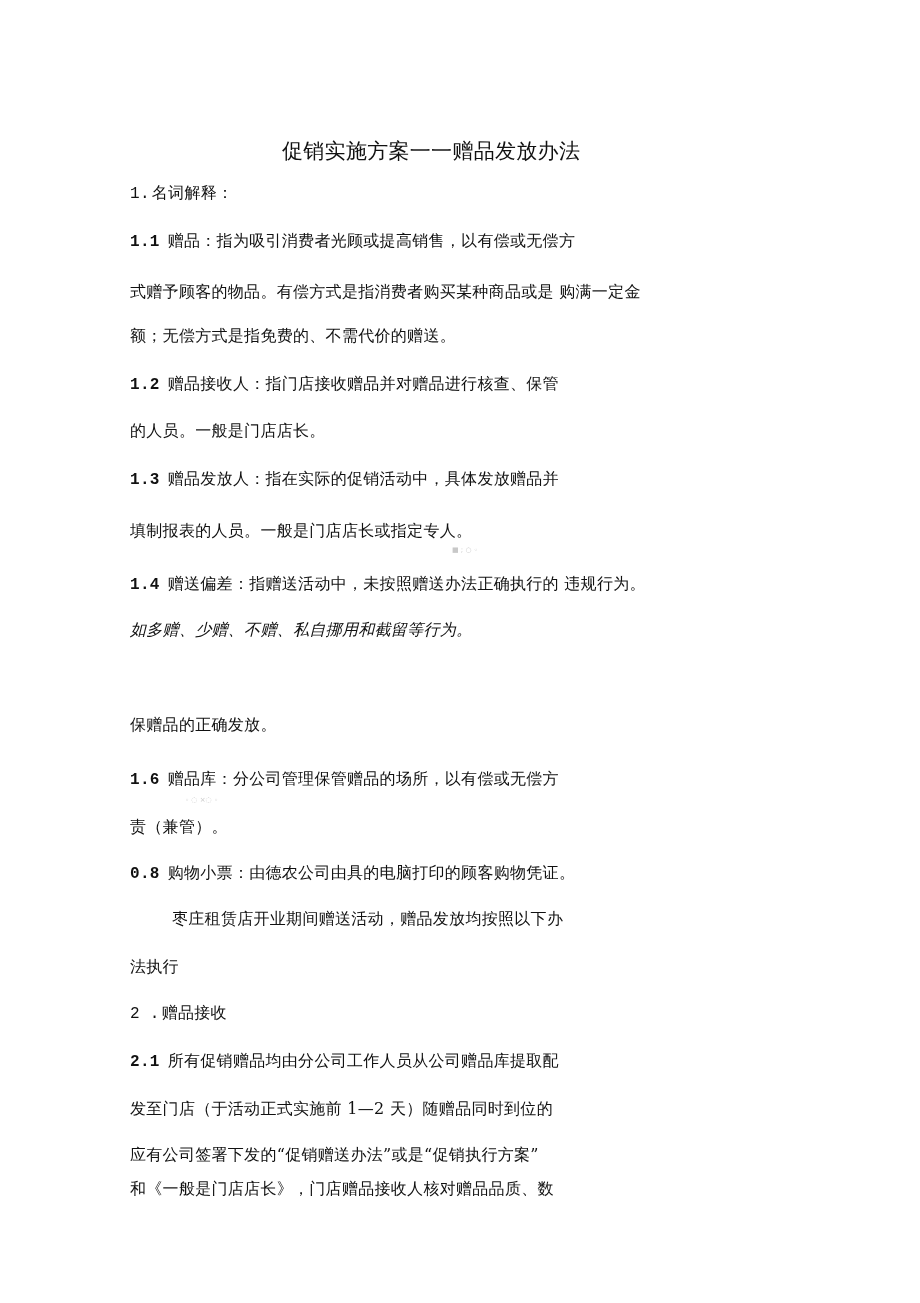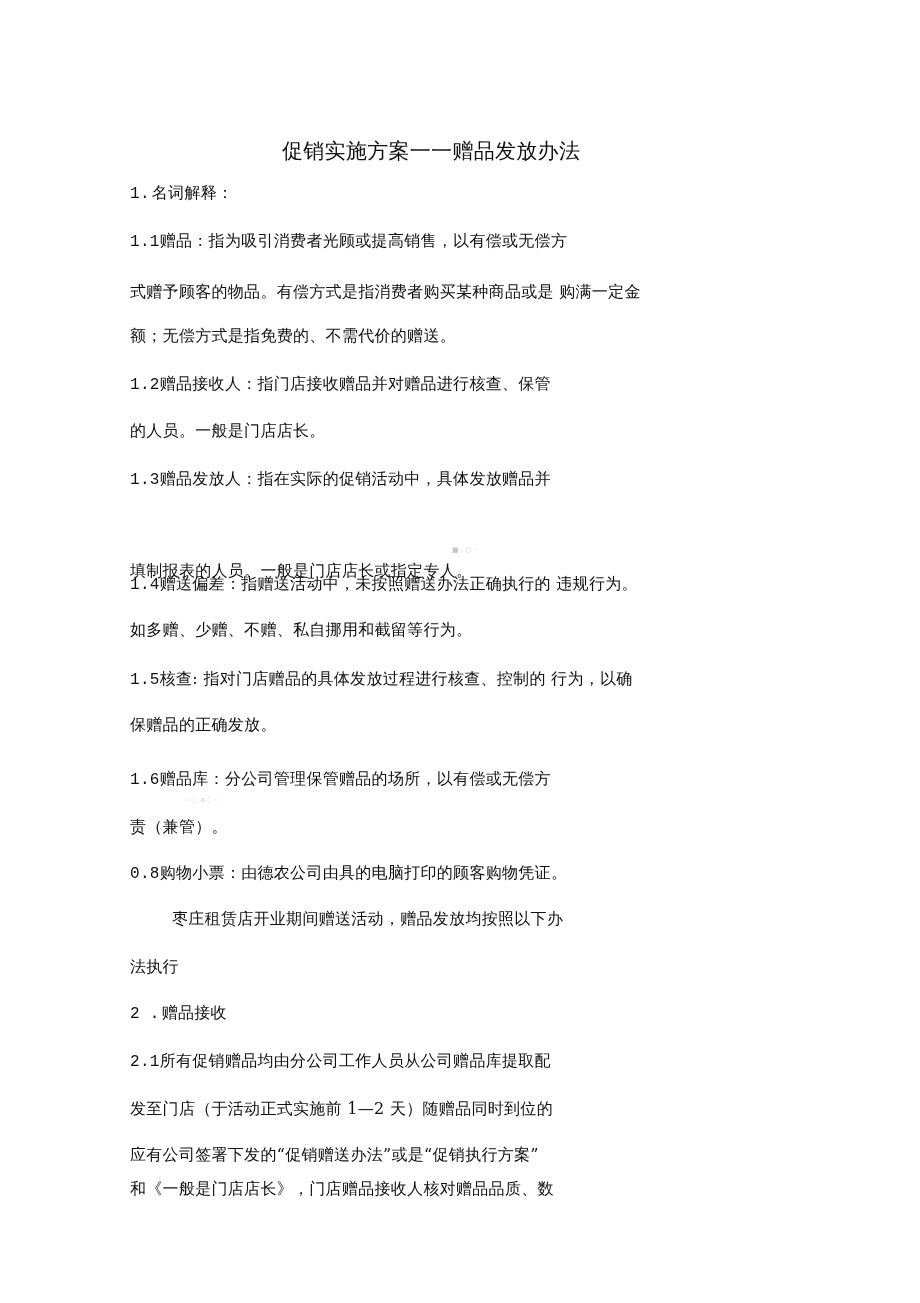--- a/index.html
+++ b/index.html
@@ -29,21 +29,22 @@
       font-size: 16px;
       line-height: 26px;
       letter-spacing: 0.3px;
     }
     .title {
       left: 282px;
       font-size: 21px;
     }
     .num {
       font-family: "Liberation Mono", "DejaVu Sans Mono", monospace;
-      font-weight: normal;
+      font-weight: bold;
+      margin-right: 8px;
     }
     .num.plain { font-weight: normal; margin-right: 2px; }
     .indent { left: 172px; }
     .artifact {
       position: absolute;
       font-size: 7px;
       color: #c8c8c8;
       font-family: "DejaVu Sans", sans-serif;
     }
   </style>
@@ -65,32 +66,29 @@
   <div class="line" style="top:323px;">额；无偿方式是指免费的、不需代价的赠送。</div>
 
   <div class="line" style="top:371px;">
     <span class="num">1.2</span><span>赠品接收人：指门店接收赠品并对赠品进行核查、保管</span>
   </div>
   <div class="line" style="top:418px;">的人员。一般是门店店长。</div>
 
   <div class="line" style="top:466px;">
     <span class="num">1.3</span><span>赠品发放人：指在实际的促销活动中，具体发放赠品并</span>
   </div>
-  <div class="line" style="top:518px;margin-top:40px;">填制报表的人员。一般是门店店长或指定专人。</div>
+  <div class="line" style="top:518px;">填制报表的人员。一般是门店店长或指定专人。</div>
 
   <div class="artifact" style="left:452px; top:546px;">■ ; ○ ◦</div>
 
   <div class="line" style="top:571px;">
     <span class="num">1.4</span><span>赠送偏差：指赠送活动中，未按照赠送办法正确执行的 违规行为。</span>
   </div>
-  <div class="line" style="top:617px;">如多赠、少赠、不赠、私自挪用和截留等行为。</div>
+  <div class="line" style="top:617px;font-style:italic;">如多赠、少赠、不赠、私自挪用和截留等行为。</div>
 
-  <div class="line" style="top:666px;">
-    <span class="num">1.5</span><span>核查: 指对门店赠品的具体发放过程进行核查、控制的 行为，以确</span>
-  </div>
   <div class="line" style="top:712px;">保赠品的正确发放。</div>
 
   <div class="line" style="top:766px;">
     <span class="num">1.6</span><span>赠品库：分公司管理保管赠品的场所，以有偿或无偿方</span>
   </div>
   <div class="artifact" style="left:185px; top:796px;">◦ ◌ ×◌ ◦</div>
   <div class="line" style="top:814px;">责（兼管）。</div>
 
   <div class="line" style="top:860px;">
     <span class="num">0.8</span><span>购物小票：由德农公司由具的电脑打印的顾客购物凭证。</span>

